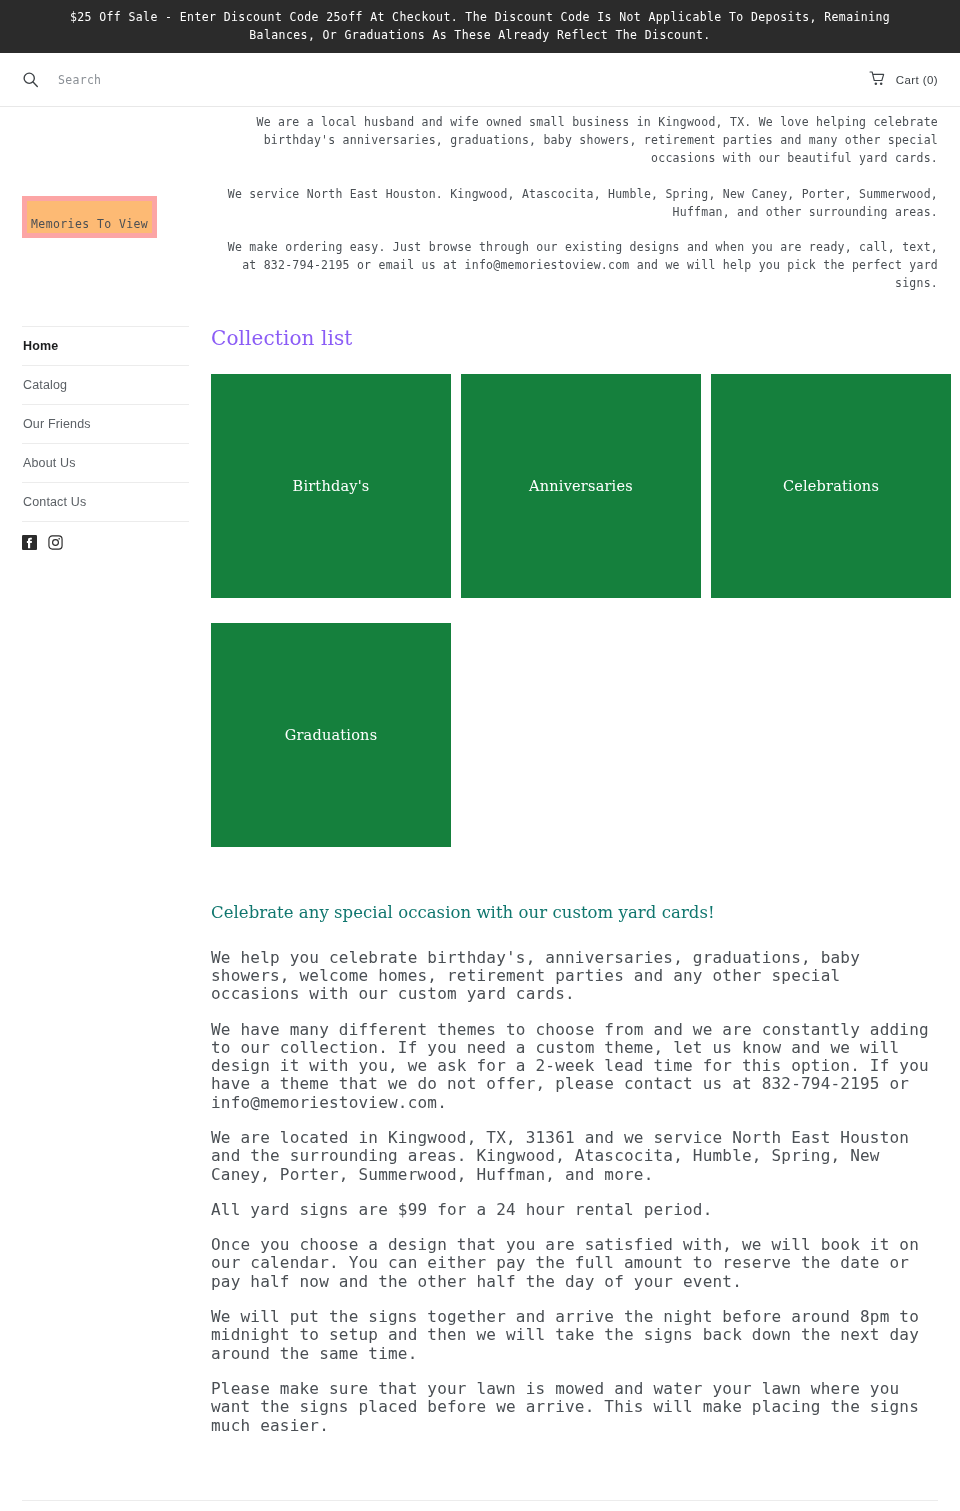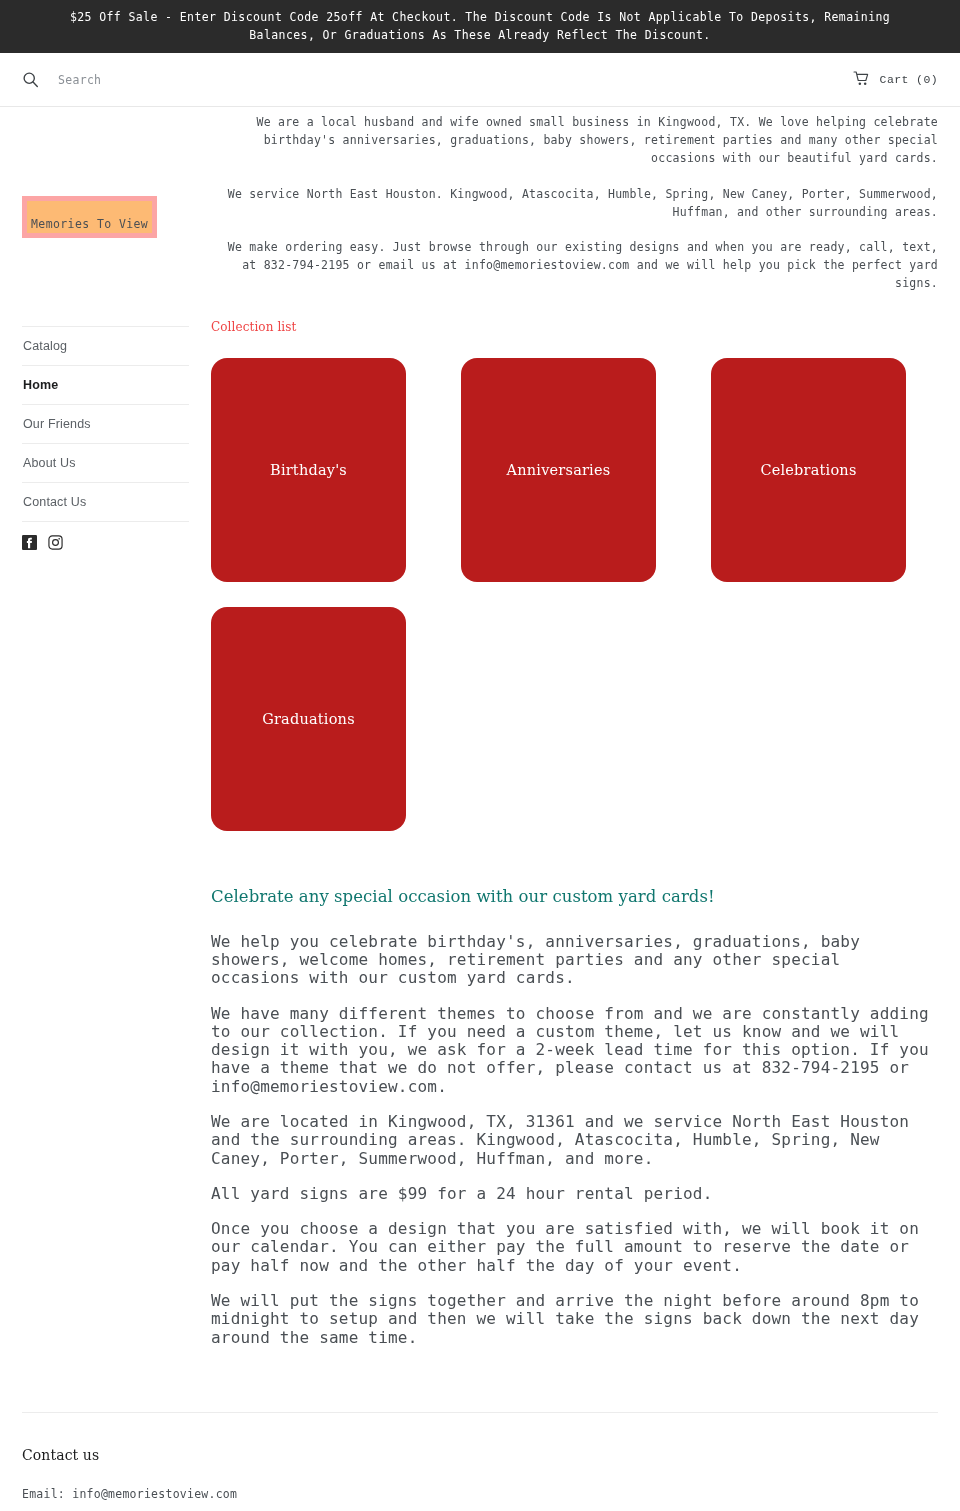--- a/index.html
+++ b/index.html
@@ -52,21 +52,21 @@
     letter-spacing: .3px;
     color: #6b6f73;
     width: 320px;
     padding: 0;
   }
   .search-input::placeholder { color: #8b9096; }
   .cart-link {
     display: flex;
     align-items: center;
     gap: 10px;
-    font-family: Liberation Mono, monospace;
+    font-family: Liberation Sans, sans-serif;
     font-size: 11.5px;
     letter-spacing: .4px;
     color: #3d4246;
     text-decoration: none;
   }
 
   
   .page {
     display: flex;
     align-items: flex-start;
@@ -139,41 +139,40 @@
     display: flex;
     gap: 11px;
     padding: 13px 0 0 0;
     align-items: center;
   }
   .social-row a { display: block; line-height: 0; }
 
   
   .collection-title {
     font-family: "DejaVu Serif", serif;
-    font-size: 12px;
+    font-size: 20px;
     font-weight: normal;
-    color: #ef4444;
-    margin: 2px 0 24px 0;
+    color: #8b5cf6;
+    margin: 8px 0 24px 0;
     letter-spacing: .1px;
   }
   .collection-grid {
     display: grid;
     grid-template-columns: repeat(3, 225px);
     gap: 25px 25px;
   }
   .collection-card {
     position: relative;
-    width: 195px;
+    width: 240px;
     height: 224px;
-    background: #b91c1c;
+    background: #15803d;
     display: flex;
     align-items: center;
     justify-content: center;
     text-decoration: none;
-    border-radius: 16px;
   }
   .collection-card .label {
     font-family: "DejaVu Serif", serif;
     font-size: 14.5px;
     color: #ffffff;
     letter-spacing: .2px;
   }
 
   
   .rich-text {
@@ -255,24 +254,24 @@
 
   <div class="sidebar">
     <div class="logo-block">
       <a href="#">
         <span class="broken-img">Memories To View</span>
       </a>
     </div>
 
     <ul class="nav-list">
       <li>
+        <a class="active" href="#">Home</a>
+      </li>
+      <li>
         <a href="#">Catalog</a>
-      </li>
-      <li>
-        <a class="active" href="#">Home</a>
       </li>
       <li>
         <a href="#">Our Friends</a>
       </li>
       <li>
         <a href="#">About Us</a>
       </li>
       <li>
         <a href="#">Contact Us</a>
       </li>
@@ -322,20 +321,21 @@
     </div>
 
     <div class="rich-text">
       <h2>Celebrate any special occasion with our custom yard cards!</h2>
       <p>We help you celebrate birthday's, anniversaries, graduations, baby showers, welcome homes, retirement parties and any other special occasions with our custom yard cards.</p>
       <p>We have many different themes to choose from and we are constantly adding to our collection. If you need a custom theme, let us know and we will design it with you, we ask for a 2-week lead time for this option. If you have a theme that we do not offer, please contact us at 832-794-2195 or info@memoriestoview.com.</p>
       <p>We are located in Kingwood, TX, 31361 and we service North East Houston and the surrounding areas. Kingwood, Atascocita, Humble, Spring, New Caney, Porter, Summerwood, Huffman, and more.</p>
       <p>All yard signs are $99 for a 24 hour rental period.</p>
       <p>Once you choose a design that you are satisfied with, we will book it on our calendar. You can either pay the full amount to reserve the date or pay half now and the other half the day of your event.</p>
       <p>We will put the signs together and arrive the night before around 8pm to midnight to setup and then we will take the signs back down the next day around the same time.</p>
+      <p>Please make sure that your lawn is mowed and water your lawn where you want the signs placed before we arrive. This will make placing the signs much easier.</p>
     </div>
 
   </div>
 </div>
 
 <hr class="footer-divider">
 
 <div class="footer">
   <h3>Contact us</h3>
   <p>Email: info@memoriestoview.com</p>

